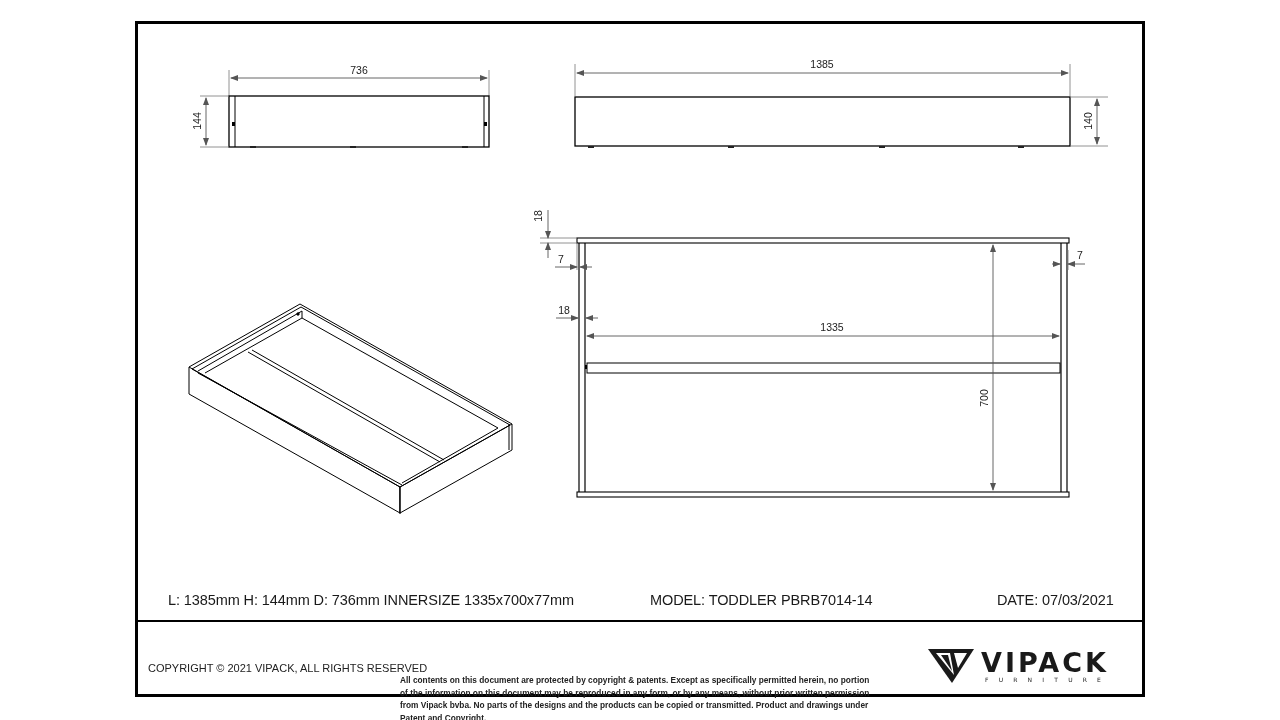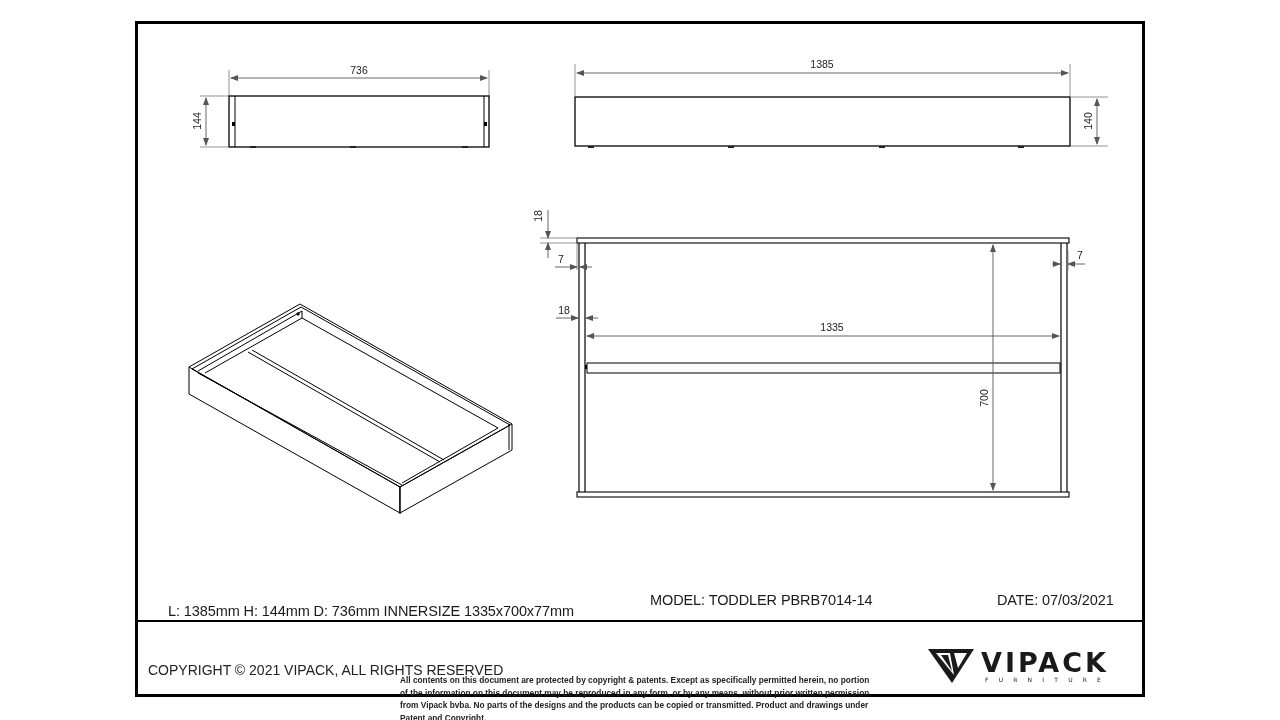--- a/index.html
+++ b/index.html
@@ -1,21 +1,21 @@
 <!DOCTYPE html>
 <html><head>
   <meta charset="utf-8">
   <style>
     html, body { margin: 0; padding: 0; background: #ffffff; }
     body { width: 1280px; height: 720px; position: relative; overflow: hidden; font-family: "Liberation Sans", sans-serif; }
     .sheet { position: absolute; left: 135px; top: 21px; width: 1004px; height: 670px; border: 3px solid #000; background: #fff; }
     .drawing { position: absolute; left: 0; top: 0; width: 1280px; height: 720px; }
     .info-row { position: absolute; top: 592px; font-size: 14.5px; color: #1a1a1a; white-space: nowrap; letter-spacing: -0.1px; }
     .footer-divider { position: absolute; left: 135px; top: 620px; width: 1010px; height: 2px; background: #000; }
-    .copyright { position: absolute; left: 148px; top: 662px; font-size: 14px; color: #222; white-space: nowrap; }
+    .copyright { position: absolute; left: 148px; top: 662px; font-size: 11px; color: #222; white-space: nowrap; }
     .legal { position: absolute; left: 400px; top: 674px; width: 470px; font-size: 8.3px; line-height: 12.5px; color: #222; font-weight: bold; }
     .logo { position: absolute; left: 928px; top: 645px; width: 185px; height: 40px; }
     .logo-word { position: absolute; left: 53px; top: 2px; font-size: 27px; font-weight: bold; letter-spacing: 3px; color: #1a1a1a; font-family: "DejaVu Sans", sans-serif; }
     .logo-sub { position: absolute; left: 57px; top: 31px; font-size: 6px; letter-spacing: 10.2px; color: #1a1a1a; font-family: "DejaVu Sans", sans-serif; }
     .dimtxt { font-family: "Liberation Sans", sans-serif; font-size: 10.5px; fill: #222; }
   </style>
 </head>
 <body>
 
 <div class="sheet"></div>
@@ -117,21 +117,21 @@
 
     <line x1="248" y1="352" x2="440" y2="462"></line>
     <line x1="252" y1="350" x2="444" y2="460"></line>
 
     <line x1="509" y1="424" x2="509" y2="450"></line>
     <line x1="400" y1="487" x2="400" y2="514"></line>
     <circle cx="298" cy="314" r="1.2" fill="#000"></circle>
   </g>
 </svg>
 
-<div class="info-row" style="left:168px;margin-top:11px;">L: 1385mm H: 144mm D: 736mm INNERSIZE 1335x700x77mm</div>
+<div class="info-row" style="left:168px;">L: 1385mm H: 144mm D: 736mm INNERSIZE 1335x700x77mm</div>
 <div class="info-row" style="left:650px;">MODEL: TODDLER PBRB7014-14</div>
 <div class="info-row" style="left:997px;">DATE: 07/03/2021</div>
 
 <div class="footer-divider"></div>
 
 <div class="copyright">COPYRIGHT  © 2021 VIPACK, ALL RIGHTS RESERVED</div>
 <div class="legal">All contents on this document are protected by copyright &amp; patents. Except as specifically permitted herein, no portion of the information on this document may be reproduced in any form, or by any means, without prior written permission from Vipack bvba. No parts of the designs and the products can be copied or transmitted. Product and drawings under Patent and Copyright.</div>
 
 <div class="logo">
   <svg width="50" height="40" viewBox="0 0 50 40" style="position:absolute;left:0;top:0;">

